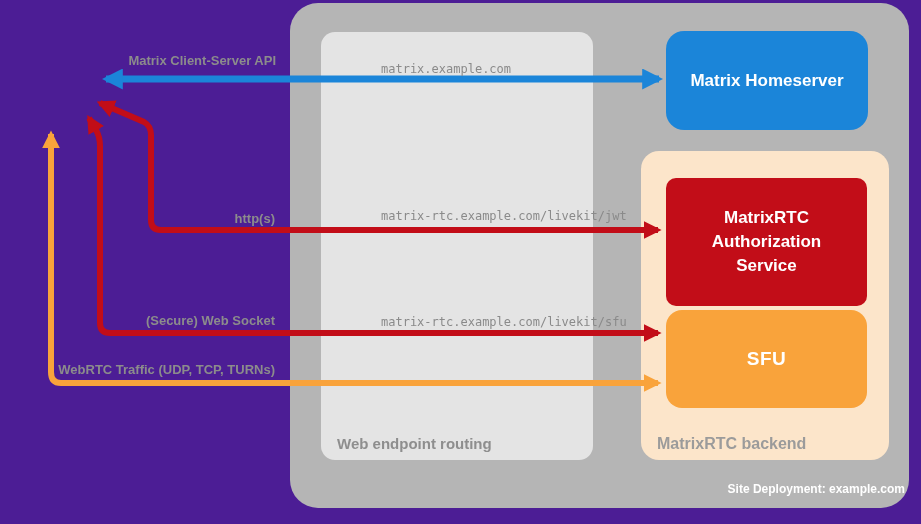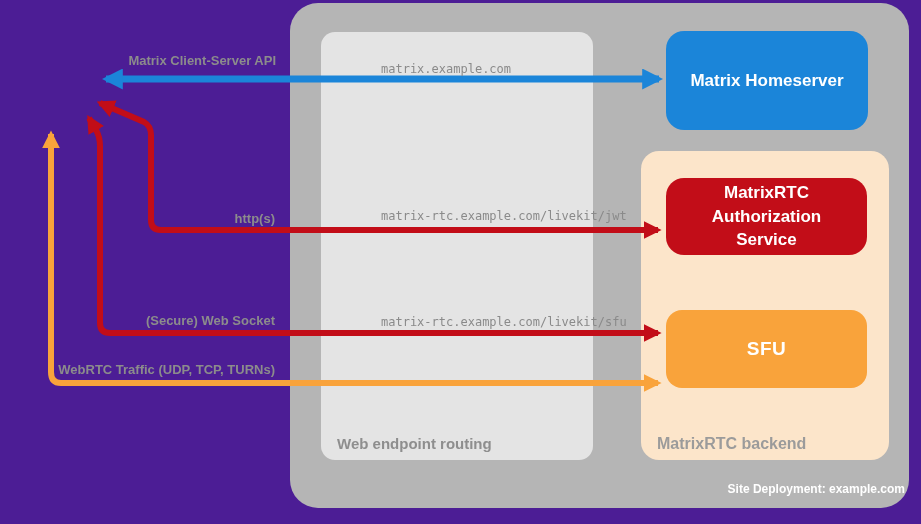--- a/index.html
+++ b/index.html
@@ -51,30 +51,30 @@
   }
   .node-homeserver {
     left: 666px; top: 31px;
     width: 202px; height: 99px;
     background: var(--blue);
     border-radius: 18px;
     font-size: 17px;
   }
   .node-auth {
     left: 666px; top: 178px;
-    width: 201px; height: 77px;
+    width: 201px; height: 128px;
     background: var(--red);
-    border-radius: 18px;
+    border-radius: 10px;
     font-size: 17px;
     line-height: 1.4;
     padding: 16px 26px;
   }
   .node-sfu {
     left: 666px; top: 310px;
-    width: 201px; height: 78px;
+    width: 201px; height: 98px;
     background: var(--orange);
     border-radius: 16px;
     font-size: 19px;
     letter-spacing: 0.5px;
   }
   .client-circle {
     position: absolute;
     left: 2px; top: 29px;
     width: 99px; height: 99px;
     background: var(--green);

